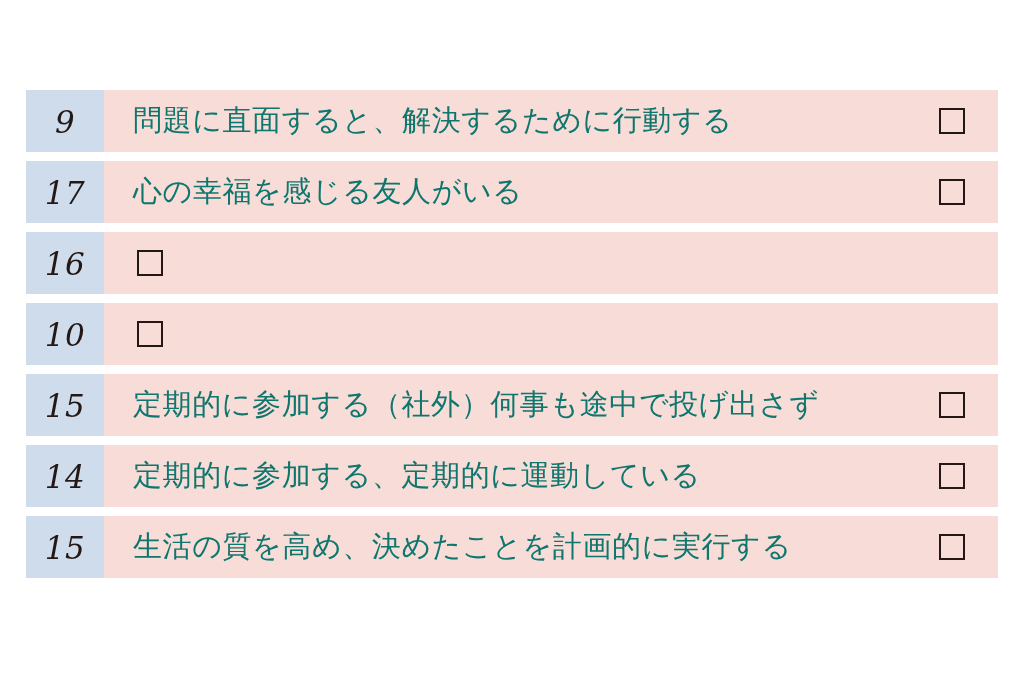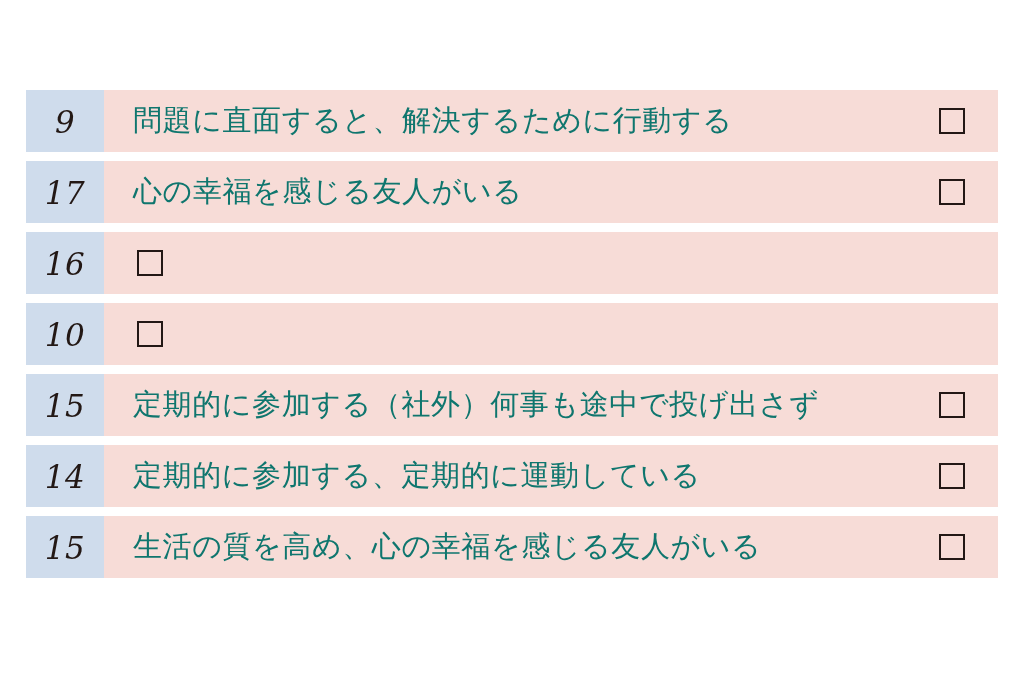--- a/index.html
+++ b/index.html
@@ -162,21 +162,21 @@
       <div class="check-cell">
         <span class="checkbox"></span>
       </div>
     </div>
 
     <div class="row">
       <div class="num-cell">
         <span class="num">15</span>
       </div>
       <div class="text-cell">
-        <span class="text">生活の質を高め、心の幸福を感じる友人がいる</span>
+        <span class="text">生活の質を高め、決めたことを計画的に実行する</span>
       </div>
       <div class="check-cell">
         <span class="checkbox"></span>
       </div>
     </div>
 
   </div>
 </div>
 
 </body></html>

